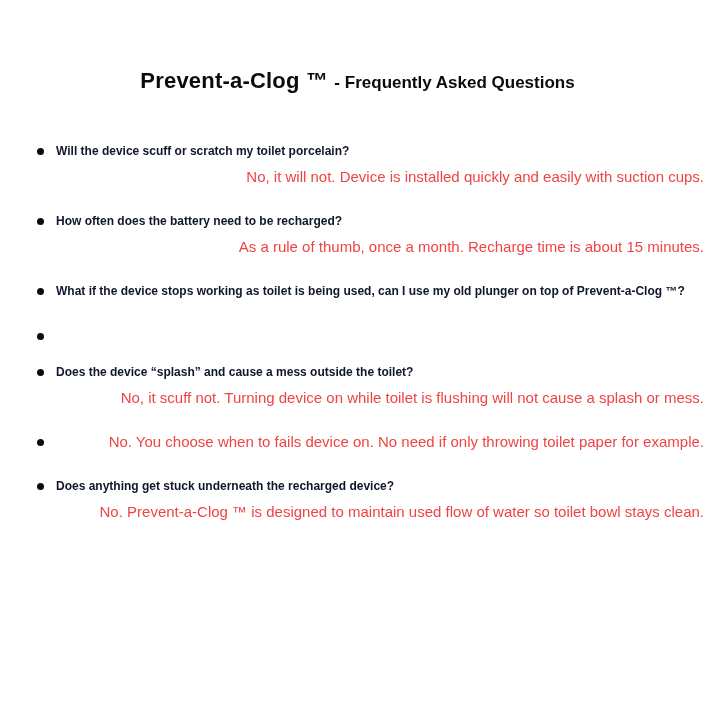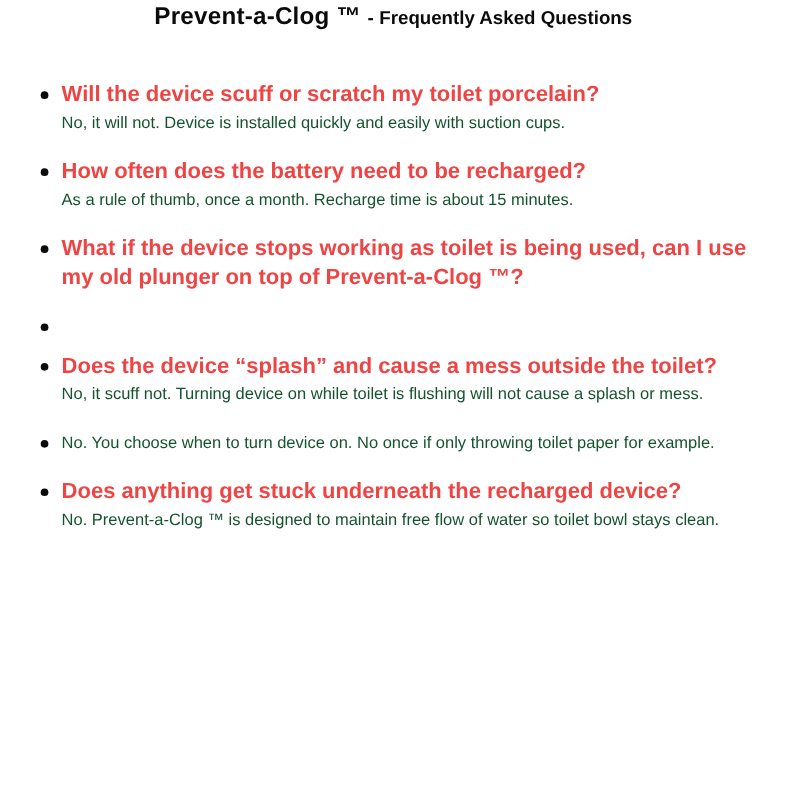--- a/index.html
+++ b/index.html
@@ -7,20 +7,21 @@
     width: 715px;
     height: 717px;
     background: #ffffff;
     overflow: hidden;
     font-family: "Liberation Sans", "DejaVu Sans", sans-serif;
     color: #151515;
   }
   .page {
     width: 715px;
     height: 717px;
+    padding-top: 66px;
   }
   .doc-title {
     text-align: center;
     line-height: 30px;
     white-space: nowrap;
     color: #0b0b0b;
   }
   .doc-title .brand {
     font-size: 22px;
     font-weight: 700;
@@ -49,29 +50,30 @@
     width: 7px;
     height: 7px;
     border-radius: 50%;
     background: #0b0b0b;
     margin: 10px 12px 0 37px;
   }
   .qa {
     width: 648px;
   }
   .question {
-    font-size: 20px;
+    font-size: 12px;
     font-weight: 700;
     line-height: 26px;
-    color: #ef4444;
+    color: #0f172a;
   }
   .answer {
     font-size: 15px;
     line-height: 25px;
-    color: #14532d;
+    color: #ef4444;
+    text-align: right;
   }
 </style>
 </head>
 <body>
 
 <div class="page">
 
   <div class="doc-title">
     <span class="brand">Prevent-a-Clog ™</span><span class="sep">-</span><span class="subtitle">Frequently Asked Questions</span>
   </div>
@@ -111,26 +113,26 @@
       <span class="bullet"></span>
       <div class="qa">
         <div class="question">Does the device “splash” and cause a mess outside the toilet?</div>
         <div class="answer">No, it scuff not. Turning device on while toilet is flushing will not cause a splash or mess.</div>
       </div>
     </li>
 
     <li class="faq-item">
       <span class="bullet"></span>
       <div class="qa">
-        <div class="answer">No. You choose when to turn device on. No once if only throwing toilet paper for example.</div>
+        <div class="answer">No. You choose when to fails device on. No need if only throwing toilet paper for example.</div>
       </div>
     </li>
 
     <li class="faq-item">
       <span class="bullet"></span>
       <div class="qa">
         <div class="question">Does anything get stuck underneath the recharged device?</div>
-        <div class="answer">No. Prevent-a-Clog ™ is designed to maintain free flow of water so toilet bowl stays clean.</div>
+        <div class="answer">No. Prevent-a-Clog ™ is designed to maintain used flow of water so toilet bowl stays clean.</div>
       </div>
     </li>
 
   </ul>
 </div>
 
 </body></html>

